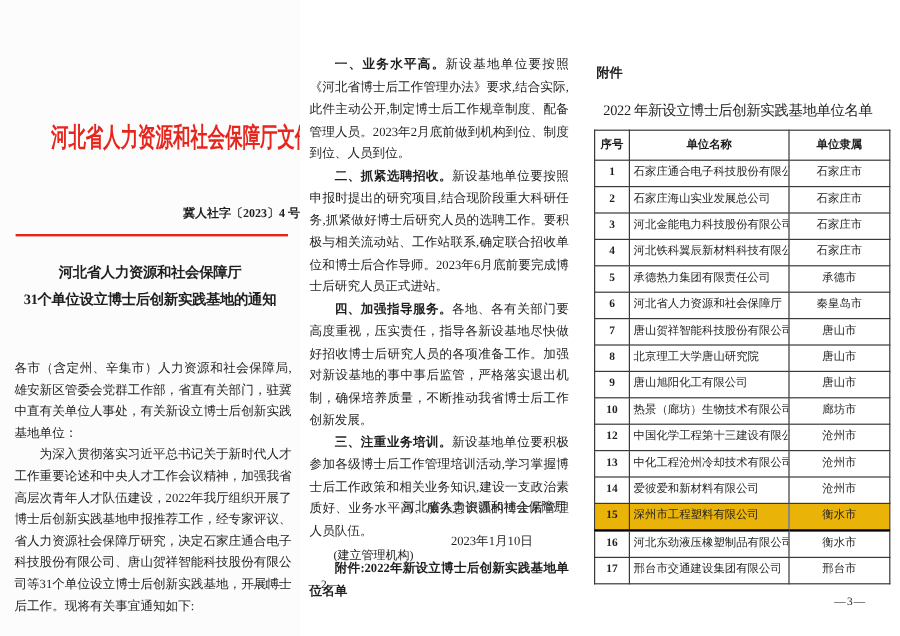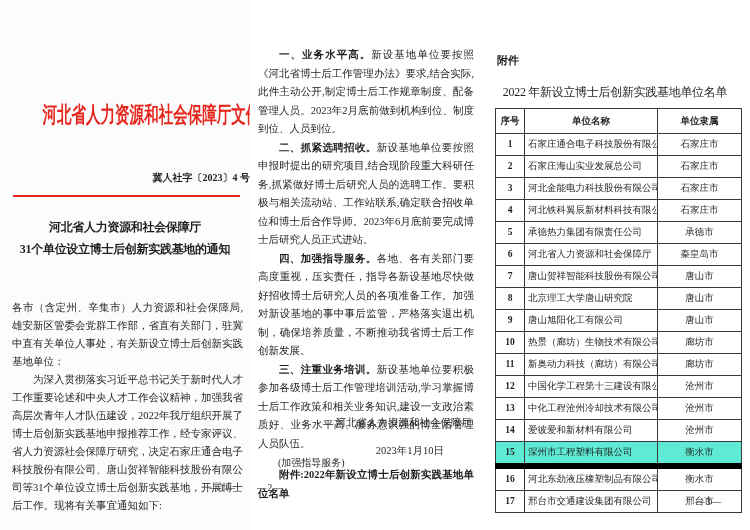--- a/index.html
+++ b/index.html
@@ -57,21 +57,21 @@
   }
   table.units th,table.units td{
     border:1px solid #3a3a3a;padding:0 3px;height:21px;line-height:1.15;
     overflow:hidden;white-space:nowrap;
   }
   table.units th{height:24px;font-weight:700;text-align:center;margin-top:40px;}
   td.c-no{text-align:center;font-weight:700;}
   td.c-name{text-align:left;}
   td.c-region{text-align:center;}
   col.w-no{width:29px;}col.w-name{width:133px;}col.w-region{width:84px;}
-  tr.hl td{background:#5eead4;border-top:1.5px solid #d94848;border-bottom:6px solid #000000;}
+  tr.hl td{background:#eab308;border-top:1.5px solid #d94848;border-bottom:2px solid #000000;}
 </style>
 </head>
 <body>
 
 <div class="page" id="page1">
   <div class="masthead">河北省人力资源和社会保障厅文件</div>
   <div class="docnum">冀人社字〔2023〕4 号</div>
   <div class="redline"></div>
   <div class="doc-title">
     <div>河北省人力资源和社会保障厅</div>
@@ -100,21 +100,21 @@
     <defs>
       <path id="sealArc" d="M 50,50 m -33,0 a 33,33 0 1,1 66,0 a 33,33 0 1,1 -66,0"></path>
     </defs>
     <circle cx="50" cy="50" r="45" fill="none" stroke="#dd3227" stroke-width="5"></circle>
     <text font-size="11.5" font-weight="bold" fill="#dd3227" letter-spacing="1">
       <textPath href="#sealArc" startOffset="25%" text-anchor="middle">河北省人力资源和社会保障厅</textPath>
     </text>
     <polygon fill="#dd3227" points="50,38 53.23,47.55 63.31,47.67 55.23,53.7 58.23,63.33 50,57.5 41.77,63.33 44.77,53.7 36.69,47.67 46.77,47.55"></polygon>
   </svg>
 
-  <div class="disclosure">(加强指导服务)</div>
+  <div class="disclosure">(建立管理机构)</div>
   <div class="pagenum">—2—</div>
 </div>
 
 <div class="page" id="page3">
   <div class="attach-label">附件</div>
   <div class="tbl-title">2022 年新设立博士后创新实践基地单位名单</div>
 
   <table class="units">
     <colgroup>
         <col class="w-no">
@@ -173,25 +173,20 @@
           <td class="c-no">9</td>
           <td class="c-name">唐山旭阳化工有限公司</td>
           <td class="c-region">唐山市</td>
         </tr>
       <tr>
           <td class="c-no">10</td>
           <td class="c-name">热景（廊坊）生物技术有限公司</td>
           <td class="c-region">廊坊市</td>
         </tr>
       <tr>
-          <td class="c-no">11</td>
-          <td class="c-name">新奥动力科技（廊坊）有限公司</td>
-          <td class="c-region">廊坊市</td>
-        </tr>
-      <tr>
           <td class="c-no">12</td>
           <td class="c-name">中国化学工程第十三建设有限公司</td>
           <td class="c-region">沧州市</td>
         </tr>
       <tr>
           <td class="c-no">13</td>
           <td class="c-name">中化工程沧州冷却技术有限公司</td>
           <td class="c-region">沧州市</td>
         </tr>
       <tr>

